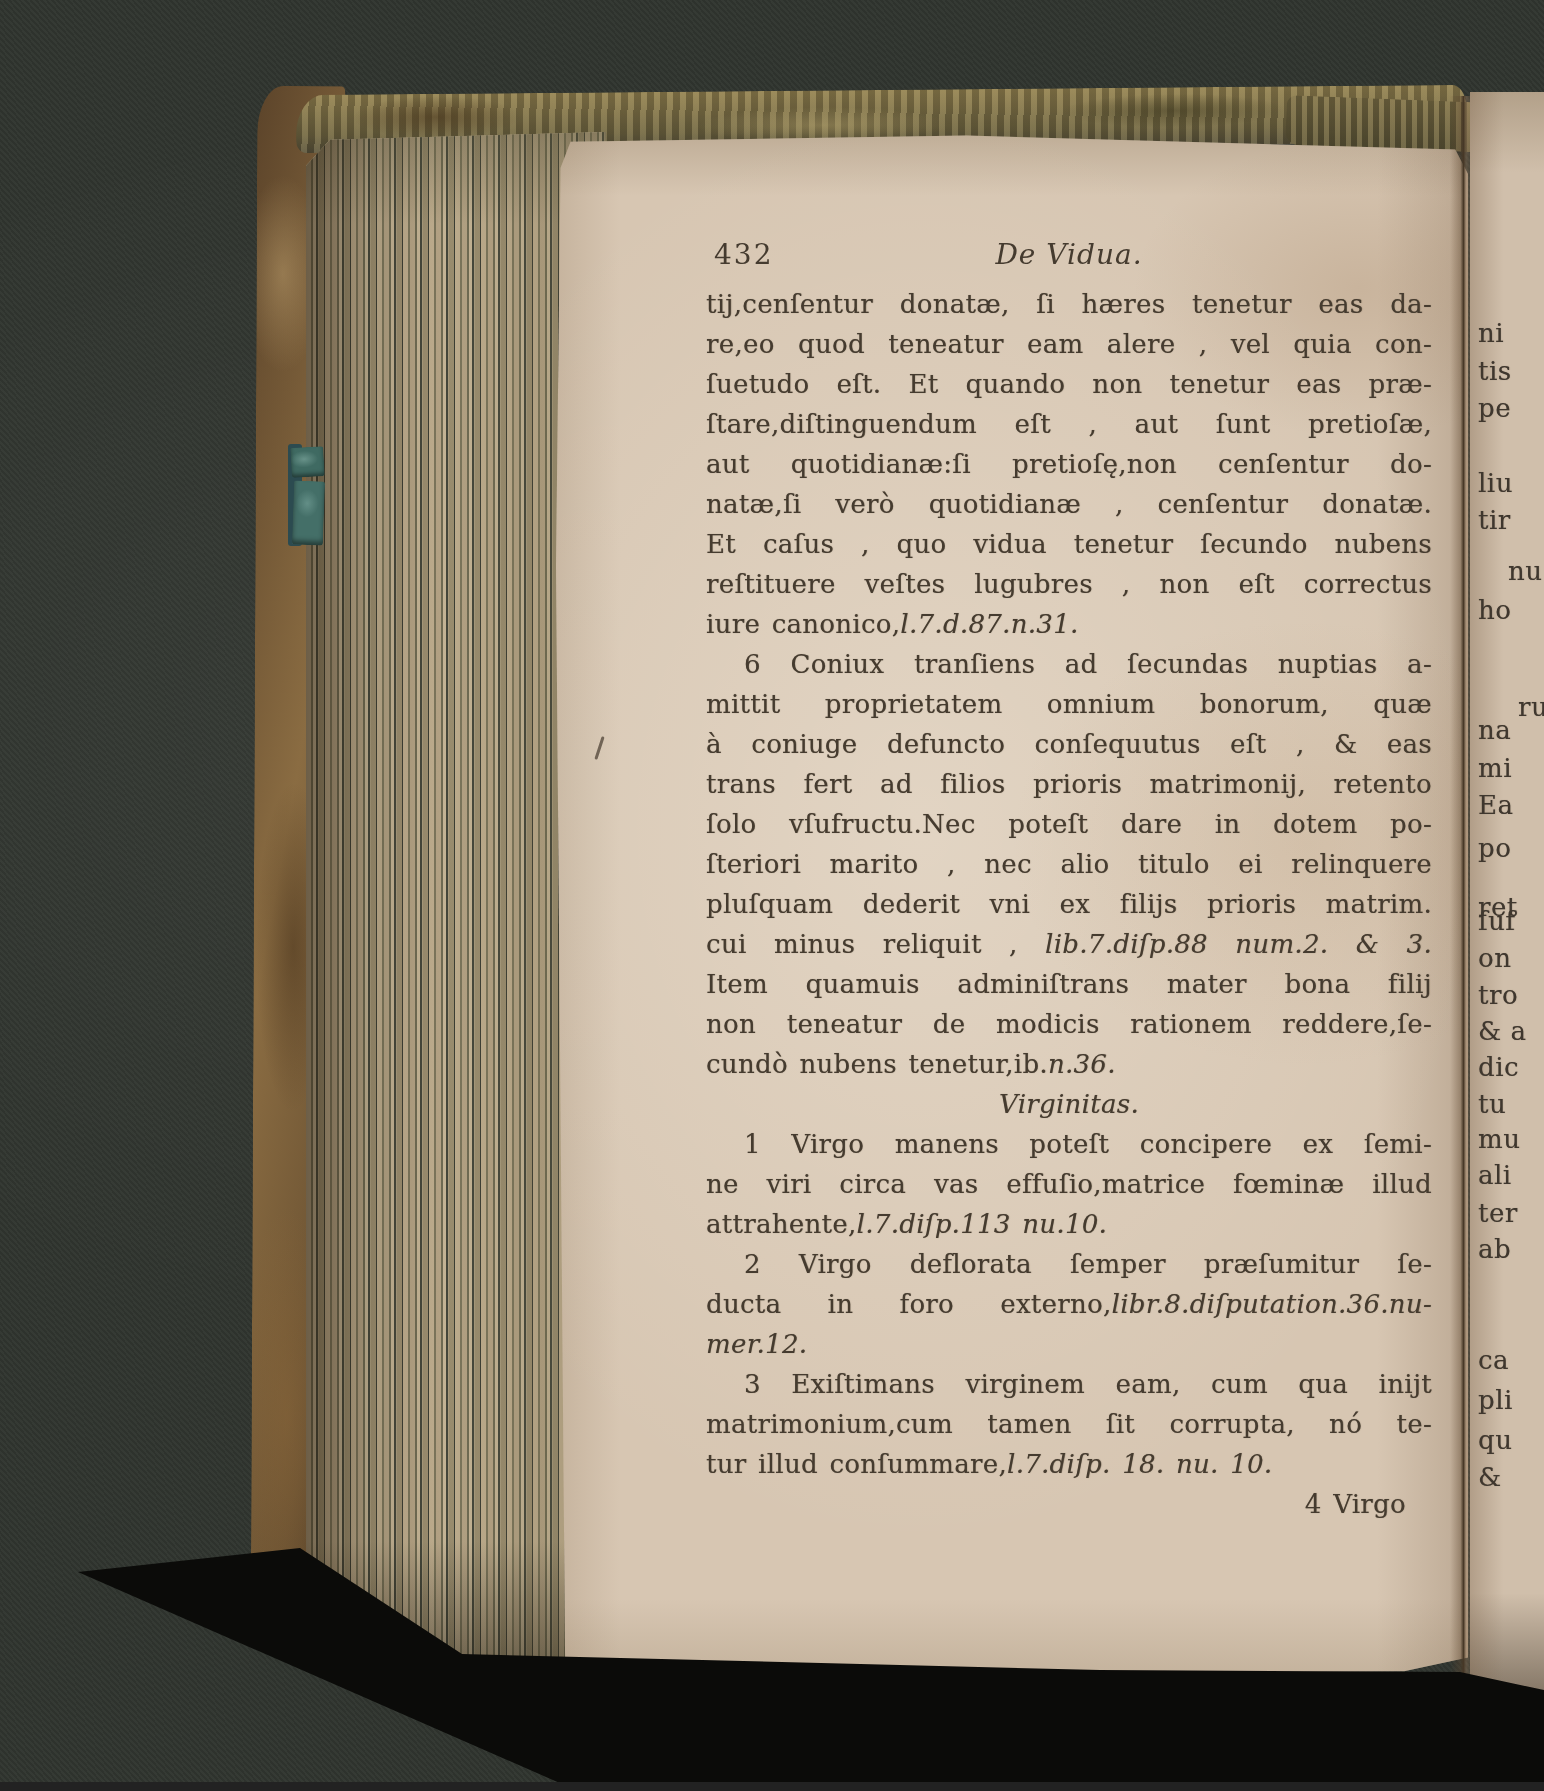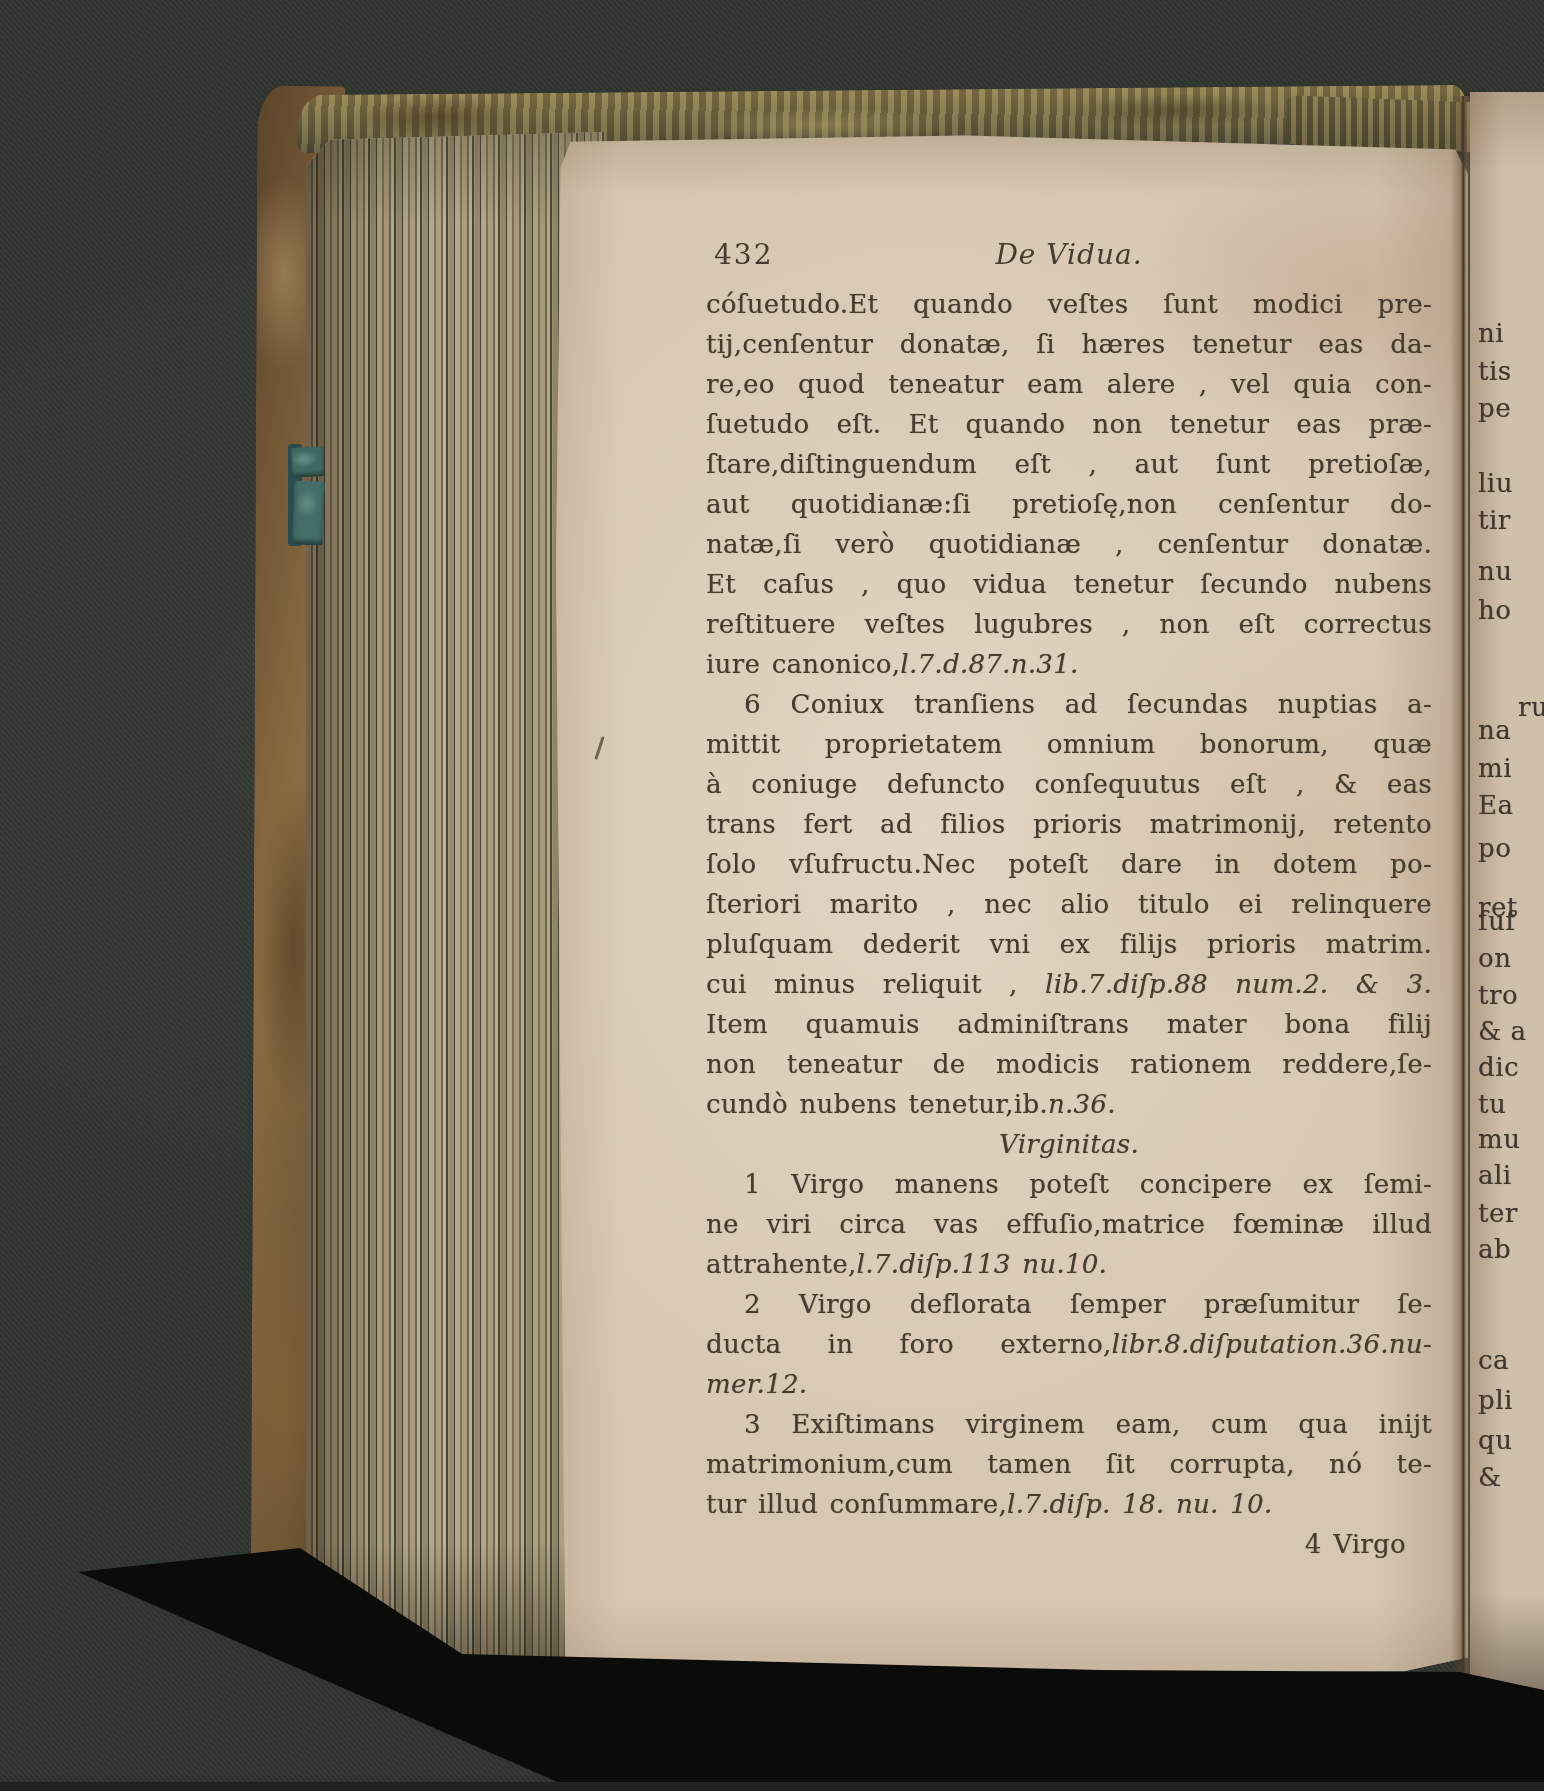--- a/index.html
+++ b/index.html
@@ -132,21 +132,20 @@
   <div class="clasp-top"></div>
   <div class="clasp-bottom"></div>
 
   <div class="page-main">
     <div class="text-col">
       <div class="hdr">
         <span class="pagenum">432</span>
         <span class="runtitle">De Vidua.</span>
       </div>
       <div id="lines">
-          <div class="tl j"><span>cóſuetudo.Et quando veſtes ſunt modici pre-</span></div>
           <div class="tl j"><span>tij,cenſentur donatæ,  ſi hæres tenetur eas da-</span></div>
           <div class="tl j"><span>re,eo quod teneatur eam alere ,  vel quia con-</span></div>
           <div class="tl j"><span>ſuetudo eſt.  Et quando non tenetur eas præ-</span></div>
           <div class="tl j"><span>ſtare,diſtinguendum eſt ,  aut ſunt pretioſæ,</span></div>
           <div class="tl j"><span>aut quotidianæ:ſi pretioſę,non cenſentur do-</span></div>
           <div class="tl j"><span>natæ,ſi verò quotidianæ ,  cenſentur donatæ.</span></div>
           <div class="tl j"><span>Et caſus ,  quo vidua tenetur ſecundo nubens</span></div>
           <div class="tl j"><span>reſtituere veſtes lugubres ,  non eſt correctus</span></div>
           <div class="tl"><span>iure canonico,</span><span class="it">l.7.d.87.n.31.</span></div>
           <div class="tl j ind"><span>6  Coniux tranſiens ad ſecundas nuptias a-</span></div>
@@ -178,21 +177,21 @@
 
   <div class="gutter-crease"></div>
 
   <div class="page-sliver">
     <div id="frags">
         <div class="frag" style="top: 226px;">ni</div>
         <div class="frag" style="top: 264px;">tis</div>
         <div class="frag" style="top: 301px;">pe</div>
         <div class="frag" style="top: 376px;">liu</div>
         <div class="frag" style="top: 413px;">tir</div>
-        <div class="frag" style="top: 464px;">nu</div>
+        <div class="frag" style="top: 464px; margin-left: 30px;">nu</div>
         <div class="frag" style="top: 503px;">ho</div>
         <div class="frag" style="top: 600px; margin-left: 40px;">ru</div>
         <div class="frag" style="top: 623px;">na</div>
         <div class="frag" style="top: 661px;">mi</div>
         <div class="frag" style="top: 698px;">Ea</div>
         <div class="frag" style="top: 741px; text-align: right;">po</div>
         <div class="frag" style="top: 778px; margin-top: 22px;">ret</div>
         <div class="frag" style="top: 814px;">ſuf</div>
         <div class="frag" style="top: 851px;">on</div>
         <div class="frag" style="top: 888px;">tro</div>

